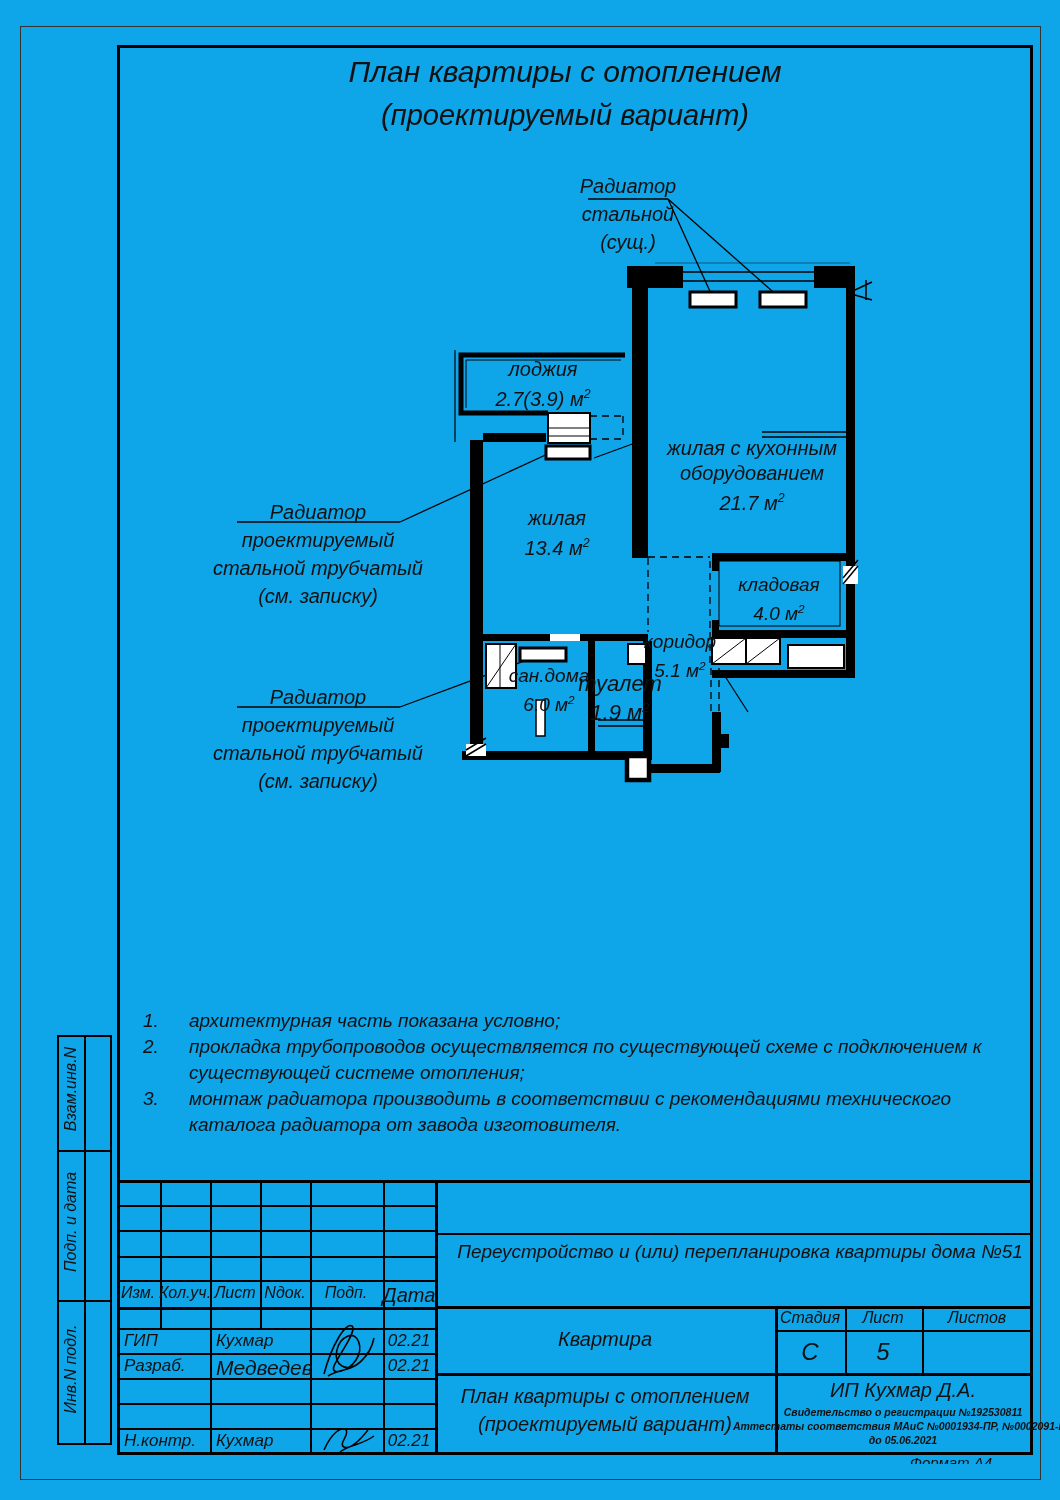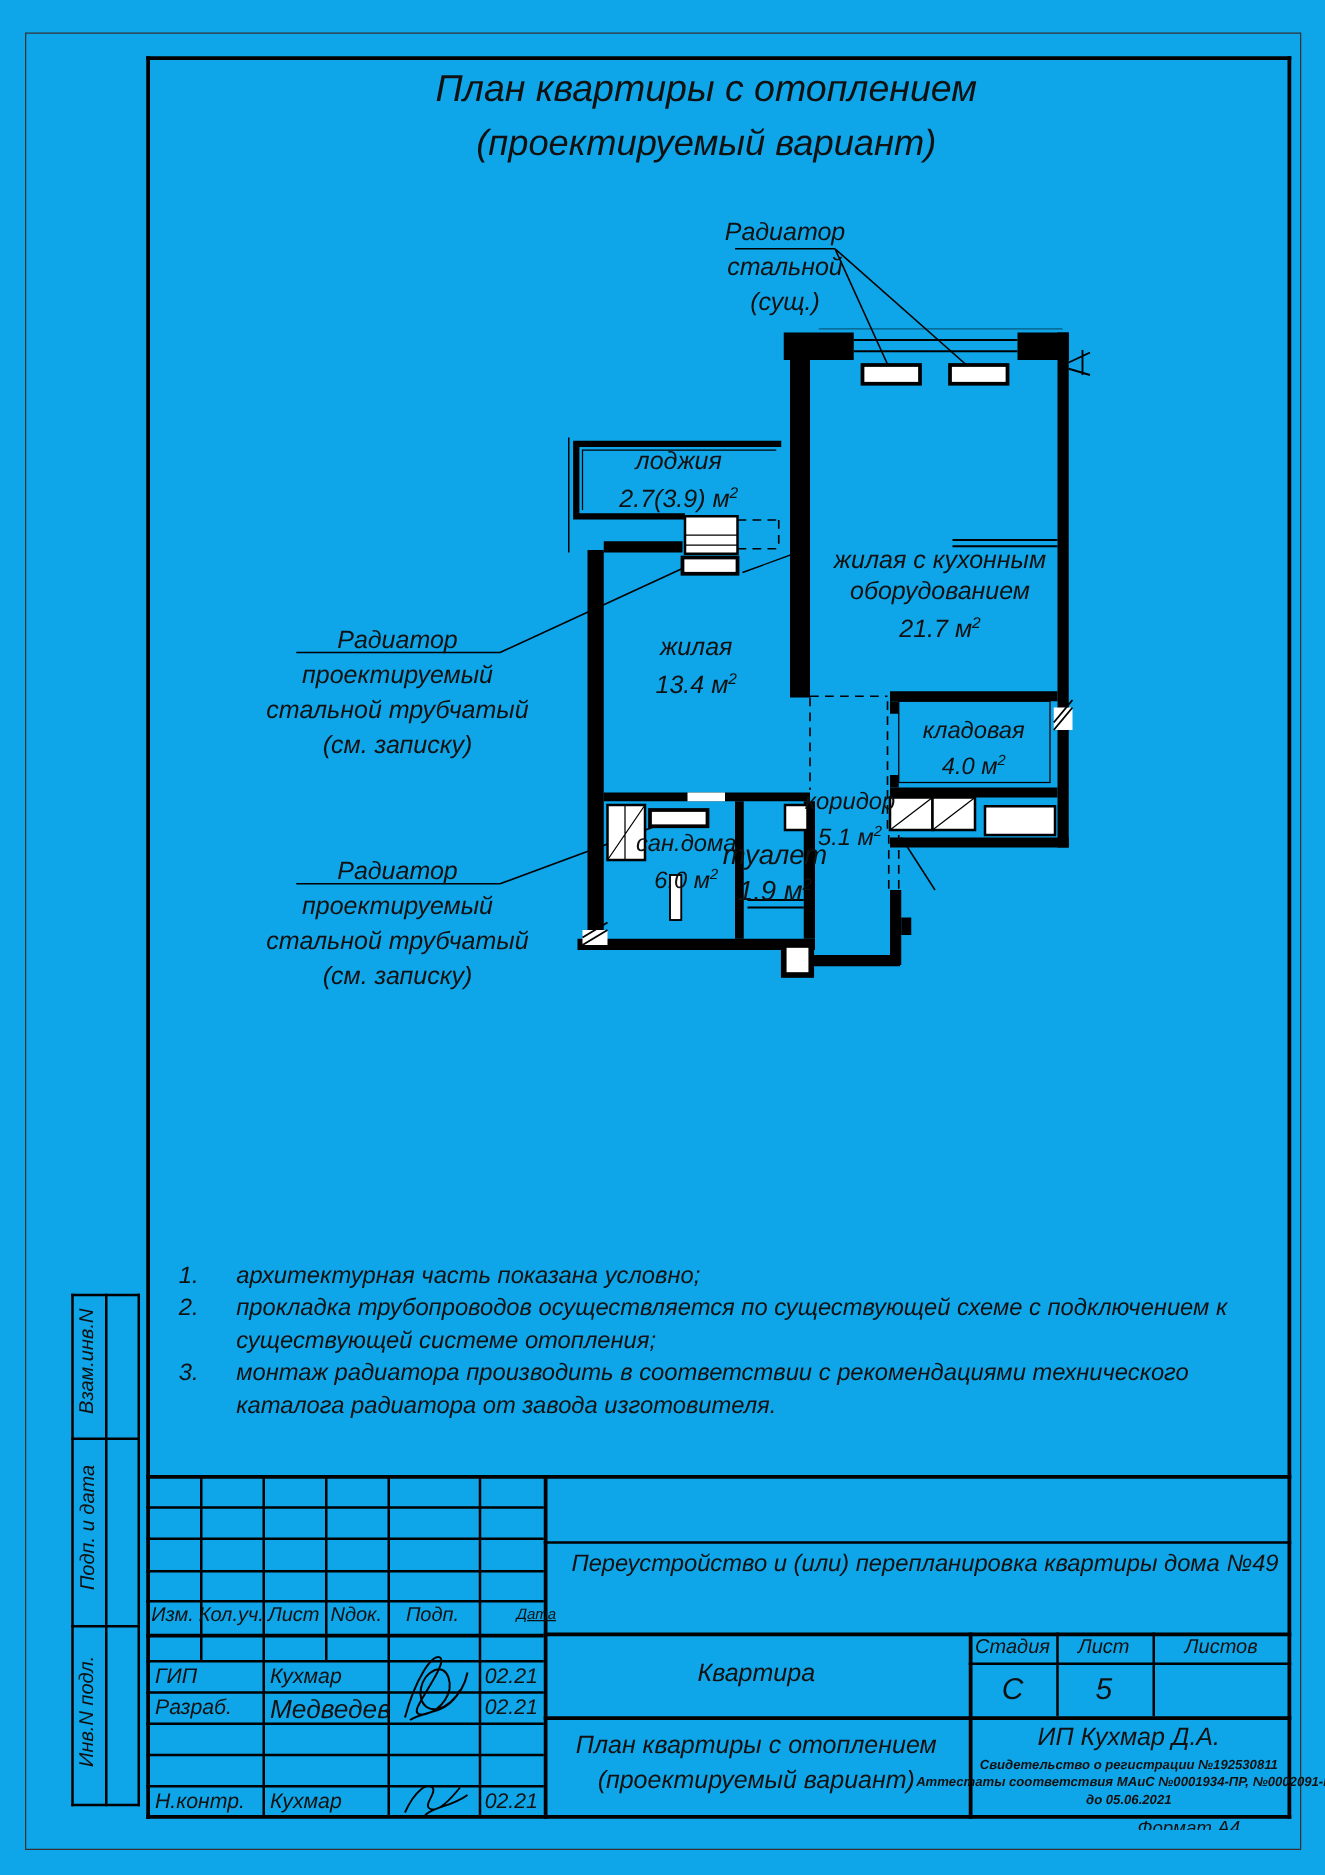--- a/index.html
+++ b/index.html
@@ -228,40 +228,40 @@
   <div class="vl w3" style="left:775px;top:1306px;height:149px;"></div>
   <div class="hl" style="left:775px;top:1330px;width:258px;"></div>
   <div class="vl" style="left:845px;top:1306px;height:67px;"></div>
   <div class="vl" style="left:922px;top:1306px;height:67px;"></div>
 
   <div class="t" style="left:138px;top:1284px;font-size:16px;">Изм.</div>
   <div class="t" style="left:185px;top:1284px;font-size:16px;">Кол.уч.</div>
   <div class="t" style="left:235px;top:1284px;font-size:16px;">Лист</div>
   <div class="t" style="left:285px;top:1284px;font-size:16px;">Nдок.</div>
   <div class="t" style="left:346px;top:1284px;font-size:16px;">Подп.</div>
-  <div class="t" style="left:429px;top:1284px;font-size:12px;text-decoration:underline;">Дата</div>
+  <div class="t" style="left:409px;top:1284px;font-size:20px;">Дата</div>
 
   <div class="tl" style="left:124px;top:1331px;font-size:17px;">ГИП</div>
   <div class="tl" style="left:216px;top:1331px;font-size:17px;">Кухмар</div>
   <div class="t" style="left:409px;top:1331px;font-size:17px;">02.21</div>
   <div class="tl" style="left:124px;top:1356px;font-size:17px;">Разраб.</div>
   <div class="tl" style="left:216px;top:1356px;font-size:21px;">Медведев</div>
   <div class="t" style="left:409px;top:1356px;font-size:17px;">02.21</div>
   <div class="tl" style="left:124px;top:1431px;font-size:17px;">Н.контр.</div>
   <div class="tl" style="left:216px;top:1431px;font-size:17px;">Кухмар</div>
   <div class="t" style="left:409px;top:1431px;font-size:17px;">02.21</div>
 
   <svg style="left:316px;top:1318px;" width="64" height="62" viewBox="0 0 64 62">
     <path d="M8,56 C16,26 30,4 36,8 C42,12 22,38 18,48 C14,58 32,54 40,42 C48,30 42,14 32,18 C20,23 16,42 26,48 C36,54 54,40 58,20 M12,58 C24,50 42,54 52,34" stroke="#000" stroke-width="1.6" fill="none"></path>
   </svg>
   <svg style="left:320px;top:1424px;" width="58" height="30" viewBox="0 0 58 30">
     <path d="M4,26 C12,8 22,2 26,6 C30,10 18,20 24,23 C30,26 40,16 48,6 M20,28 C30,20 40,22 54,12" stroke="#000" stroke-width="1.5" fill="none"></path>
   </svg>
 
-  <div class="t" style="left:740px;top:1241px;font-size:19px;">Переустройство и (или) перепланировка квартиры  дома №49</div>
+  <div class="t" style="left:740px;top:1241px;font-size:19px;">Переустройство и (или) перепланировка квартиры  дома №51</div>
   <div class="t" style="left:605px;top:1328px;font-size:20px;">Квартира</div>
 
   <div class="t" style="left:810px;top:1309px;font-size:16px;">Стадия</div>
   <div class="t" style="left:883px;top:1309px;font-size:16px;">Лист</div>
   <div class="t" style="left:977px;top:1309px;font-size:16px;">Листов</div>
   <div class="t" style="left:810px;top:1338px;font-size:24px;">С</div>
   <div class="t" style="left:883px;top:1338px;font-size:24px;">5</div>
 
   <div class="t" style="left:605px;top:1385px;font-size:20px;">План квартиры с отоплением</div>
   <div class="t" style="left:605px;top:1413px;font-size:20px;">(проектируемый вариант)</div>

